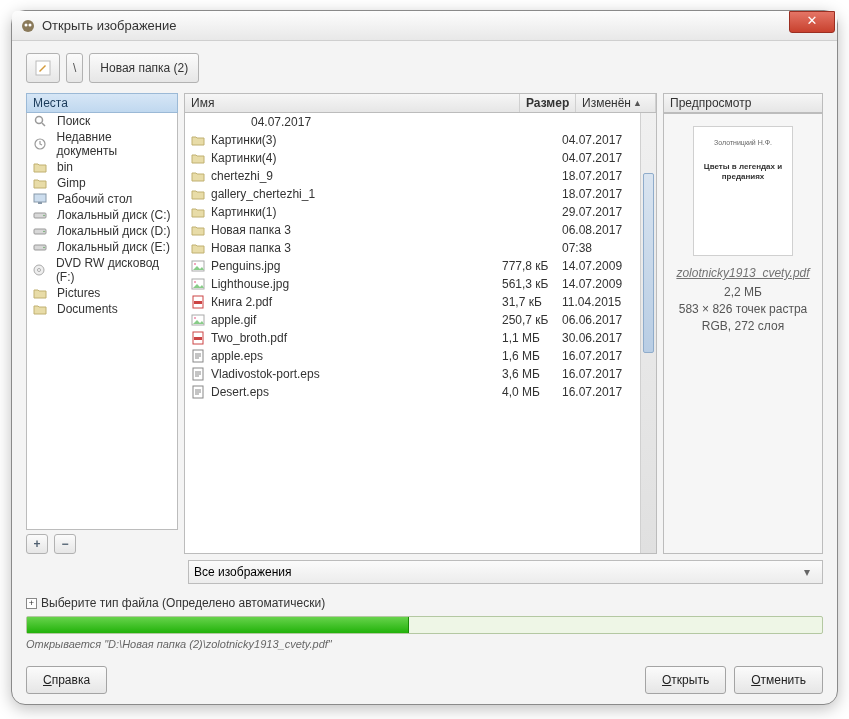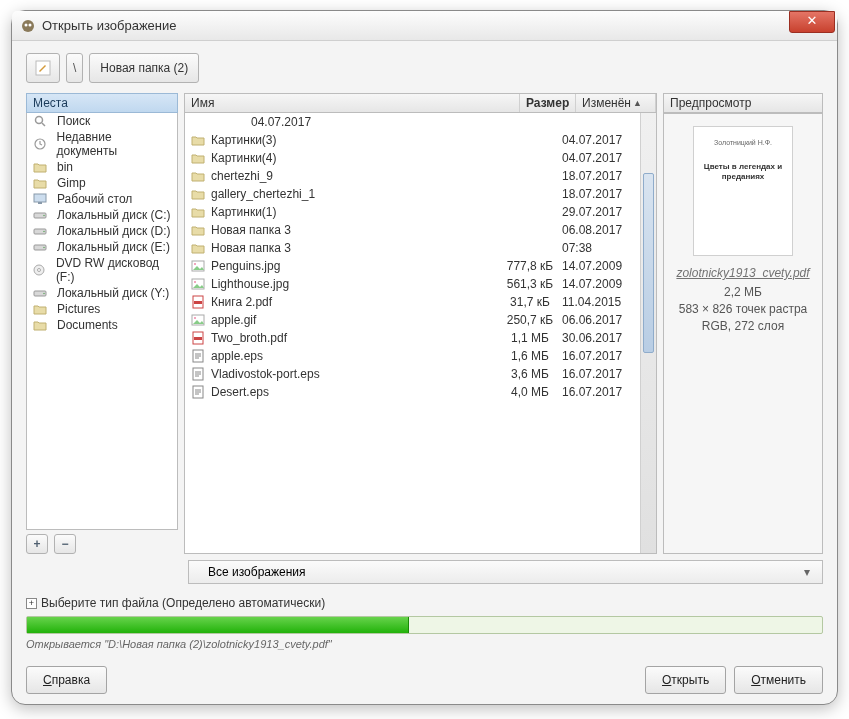--- a/index.html
+++ b/index.html
@@ -26,33 +26,33 @@
 .filelist { flex:1; display:flex; flex-direction:column; min-width:0; }
 .fl-header { display:flex; background:linear-gradient(#f6f6f6,#e6e6e6); border:1px solid #bcbcbc; }
 .fl-header > div { padding:2px 6px; border-right:1px solid #d0d0d0; color:#333; }
 .col-name { flex:1; }
 .col-size { width:56px; text-align:right;font-weight:bold; }
 .col-date { width:80px; display:flex; align-items:center; gap:2px; }
 .fl-body-wrap { flex:1; display:flex; border:1px solid #bcbcbc; border-top:none; background:#fff; }
 .fl-body { flex:1; overflow:auto; }
 .file-row { display:flex; align-items:center; padding:2px 6px; color:#333; cursor:pointer; }
 .file-row .fname { flex:1; display:flex; align-items:center; gap:6px; }
-.file-row .fsize { width:56px; text-align:center; color:#333; }
+.file-row .fsize { width:56px; text-align:left; color:#333; }
 .file-row .fdate { width:76px; text-align:left; color:#333; padding-left:4px; }
 .fl-scroll { width:16px; background:linear-gradient(#f0f0f0,#e0e0e0); border-left:1px solid #d0d0d0; position:relative; }
 .fl-thumb { position:absolute; left:2px; right:2px; top:60px; height:180px; background:linear-gradient(#d9e4f0,#b8cde4); border:1px solid #8faccb; border-radius:2px; }
 .preview { width:160px; display:flex; flex-direction:column; }
 .preview-box { flex:1; border:1px solid #bcbcbc; background:#f6f6f6; display:flex; flex-direction:column; align-items:center; padding:6px; }
 .preview-thumb { width:100px; height:130px; background:#fff; border:1px solid #d0d0d0; margin-top:6px; display:flex; flex-direction:column; align-items:center; justify-content:flex-start; padding:10px 4px; }
 .preview-thumb .th-line { font-size:7px; color:#666; margin:2px 0; text-align:center; }
 .preview-thumb .th-title { font-size:8px; color:#333; font-weight:bold; text-align:center; margin-top:14px; line-height:1.3; }
 .preview-filename { margin-top:10px; color:#737373; font-style:italic; font-size:12px; text-align:center;text-decoration:underline; }
 .preview-meta { color:#555; font-size:11px; text-align:center; line-height:1.4; margin-top:4px; }
 .filter-row { display:flex; margin-top:6px; }
-.filter-combo { flex:1; margin-left:162px; height:24px; border:1px solid #bcbcbc; background:linear-gradient(#fbfbfb,#ececec); display:flex; align-items:center; padding:0 19px; cursor:pointer; position:relative; }
+.filter-combo { flex:1; margin-left:162px; height:24px; border:1px solid #bcbcbc; background:linear-gradient(#fbfbfb,#ececec); display:flex; align-items:center; padding:0 5px; cursor:pointer; position:relative; }
 .filter-combo .dd { position:absolute; right:4px; top:4px; width:14px; height:14px; color:#666; }
 .filetype-row { margin-top:12px; display:flex; align-items:center; gap:4px; color:#333; cursor:pointer; }
 .expander { width:11px; height:11px; border:1px solid #888; background:#fff; display:flex; align-items:center; justify-content:center; font-size:9px; line-height:9px; }
 .progress-wrap { margin-top:6px; height:18px; border:1px solid #b4c8a2; background:#eef6e6; position:relative; border-radius:2px; }
 .progress-bar { position:absolute; left:0; top:0; bottom:0; background:linear-gradient(#67d34c,#22b20a); border-right:1px solid #1a8a07; }
 .status-text { margin-top:4px; font-style:italic; color:#666; font-size:11px; }
 .button-row { margin-top:16px; display:flex; }
 .btn { height:28px; padding:0 16px; background:linear-gradient(#fbfbfb,#e6e6e6); border:1px solid #a4a4a4; border-radius:3px; display:flex; align-items:center; justify-content:center; cursor:pointer; color:#222; }
 .btn u { text-decoration:underline; }
 .spacer { flex:1; }
@@ -168,29 +168,20 @@
                 <svg width="12" height="12" viewBox="0 0 12 12">
                   <circle cx="6" cy="6" r="5" fill="#eee" stroke="#aaa"></circle>
                   <circle cx="6" cy="6" r="1.5" fill="#fff" stroke="#aaa"></circle>
                 </svg>
               </span>
               <span>DVD RW дисковод (F:)</span>
             </div>
             <div class="place-item">
               <span class="ico">
                 <svg width="14" height="12" viewBox="0 0 14 12">
-                  <rect x="1" y="4" width="12" height="5" rx="1" fill="#d8d8d8" stroke="#999"></rect>
-                  <circle cx="11" cy="6.5" r="0.8" fill="#6a6"></circle>
-                </svg>
-              </span>
-              <span>Локальный диск (Y:)</span>
-            </div>
-            <div class="place-item">
-              <span class="ico">
-                <svg width="14" height="12" viewBox="0 0 14 12">
                   <path d="M1 3 h4 l1 1 h7 v7 h-12 z" fill="#e8dca8" stroke="#c0b070"></path>
                 </svg>
               </span>
               <span>Pictures</span>
             </div>
             <div class="place-item">
               <span class="ico">
                 <svg width="14" height="12" viewBox="0 0 14 12">
                   <path d="M1 3 h4 l1 1 h7 v7 h-12 z" fill="#e8dca8" stroke="#c0b070"></path>
                 </svg>

